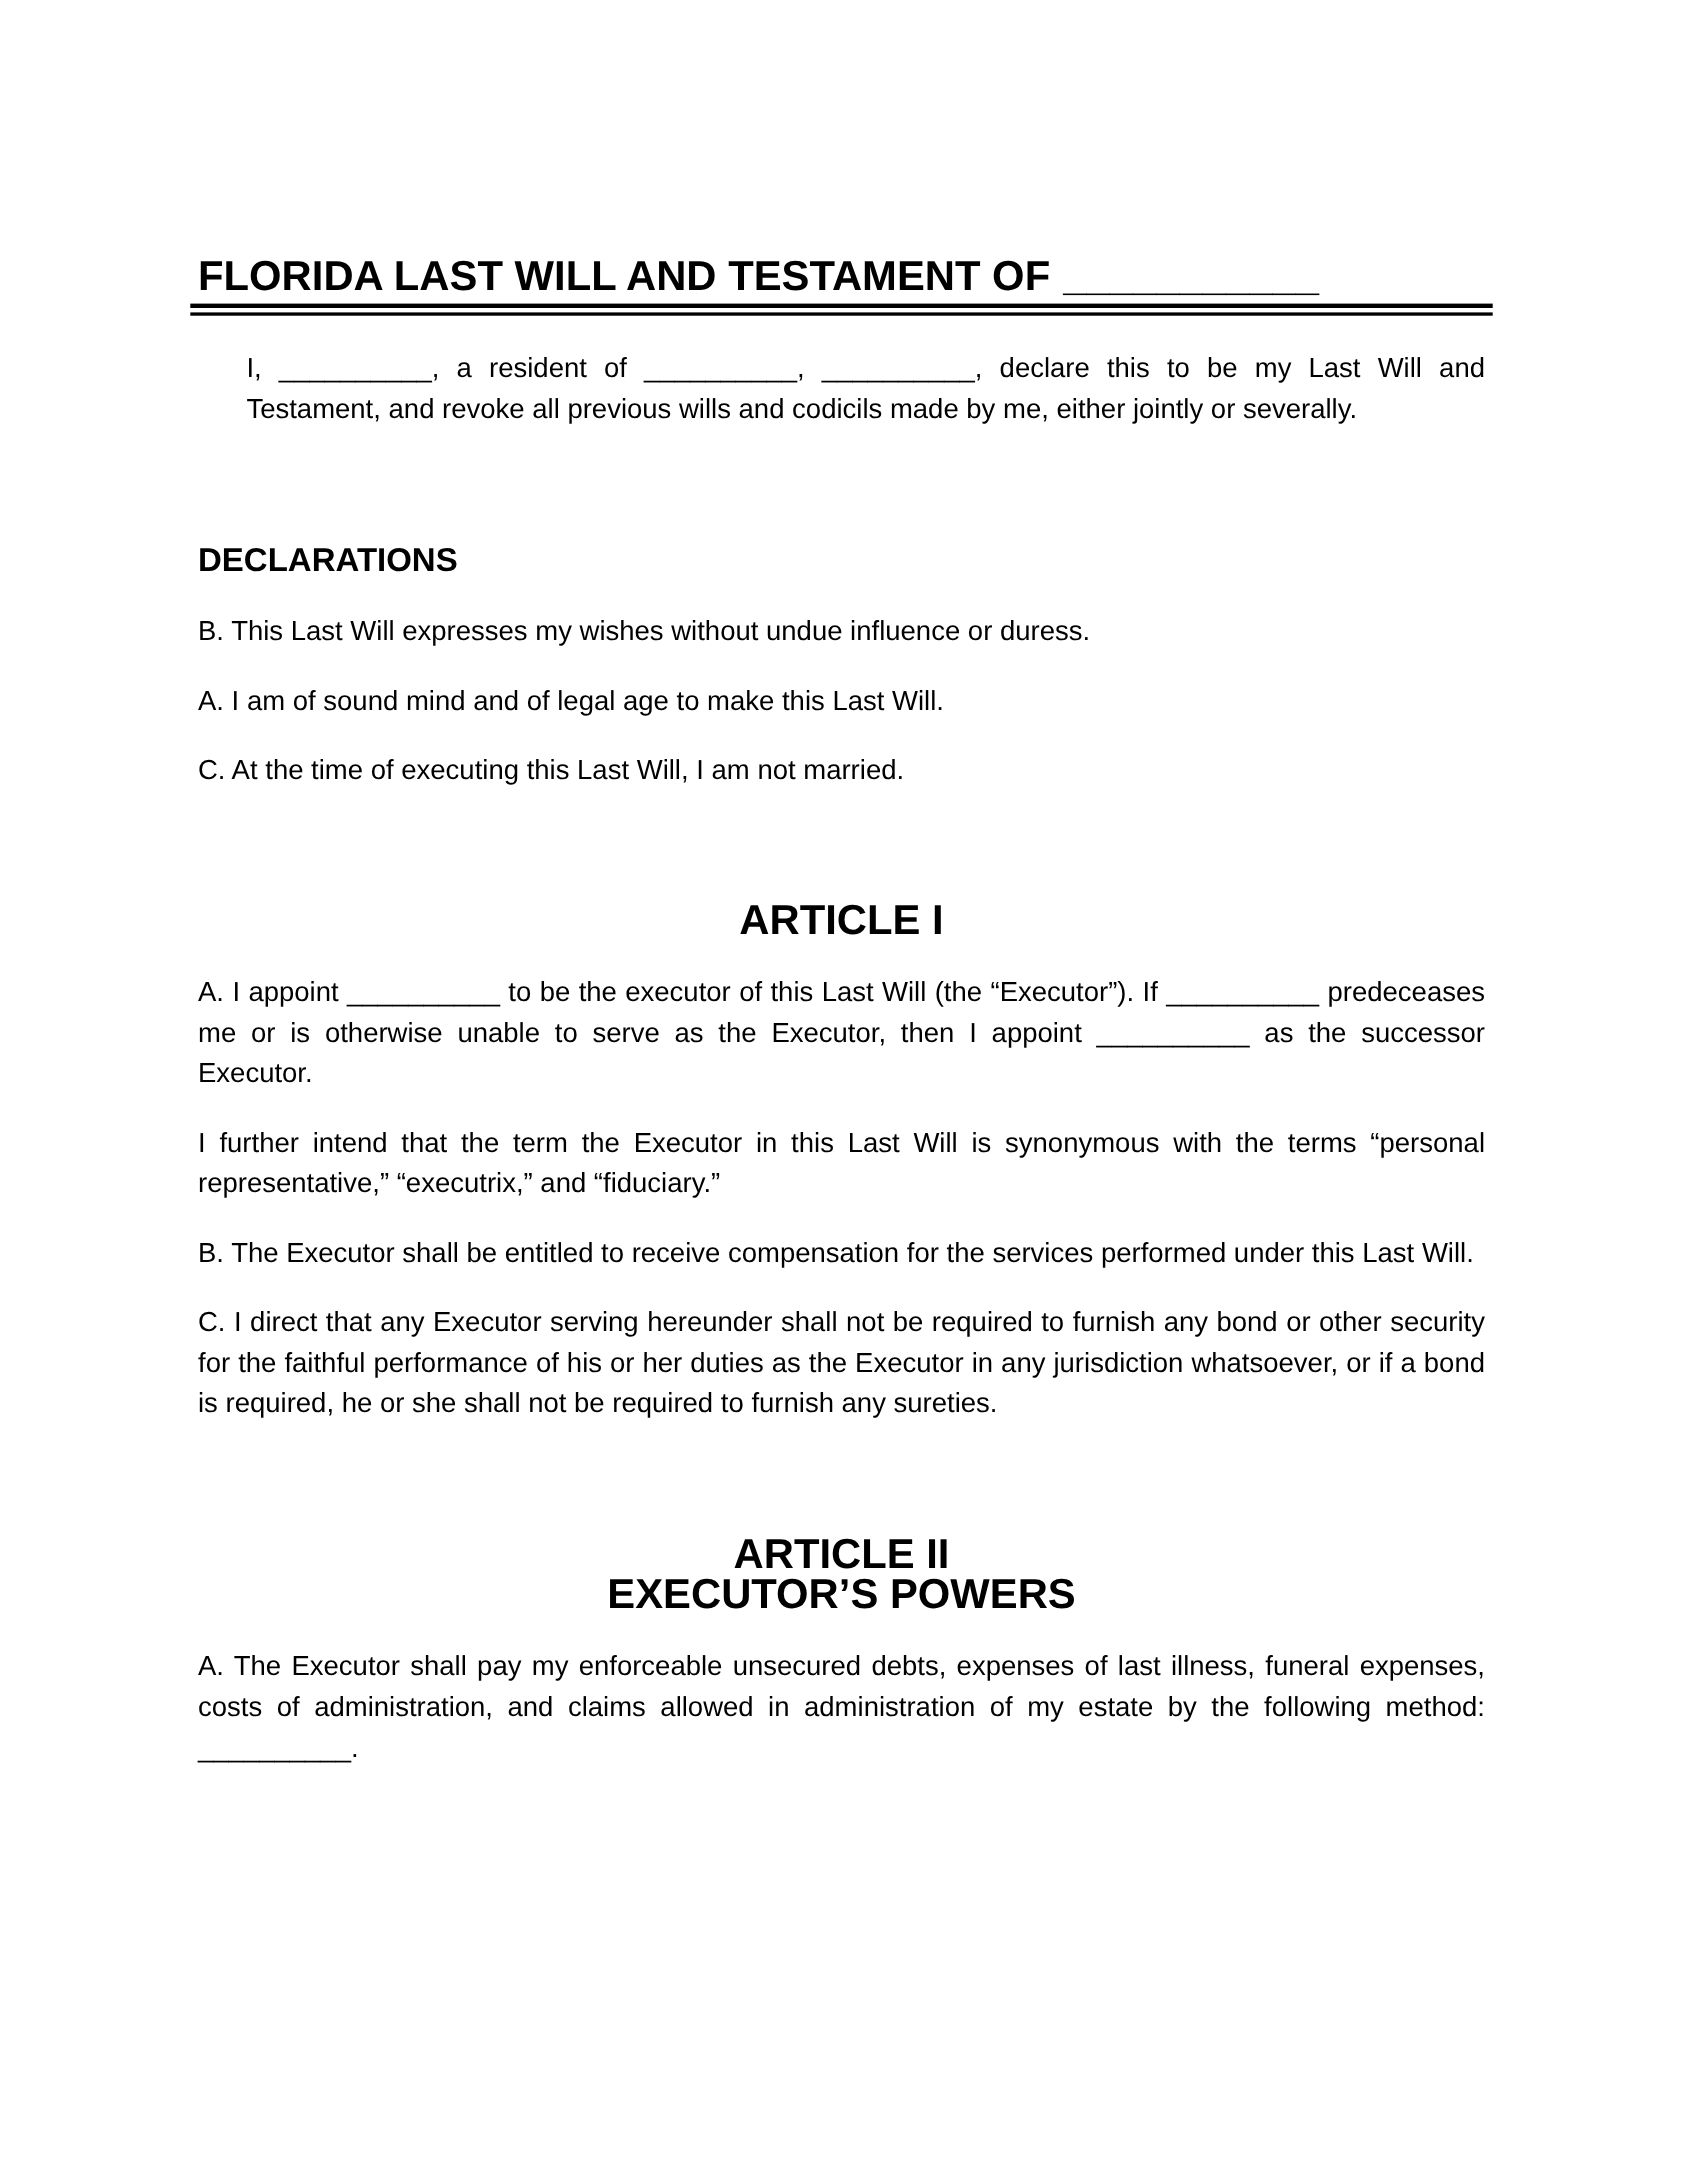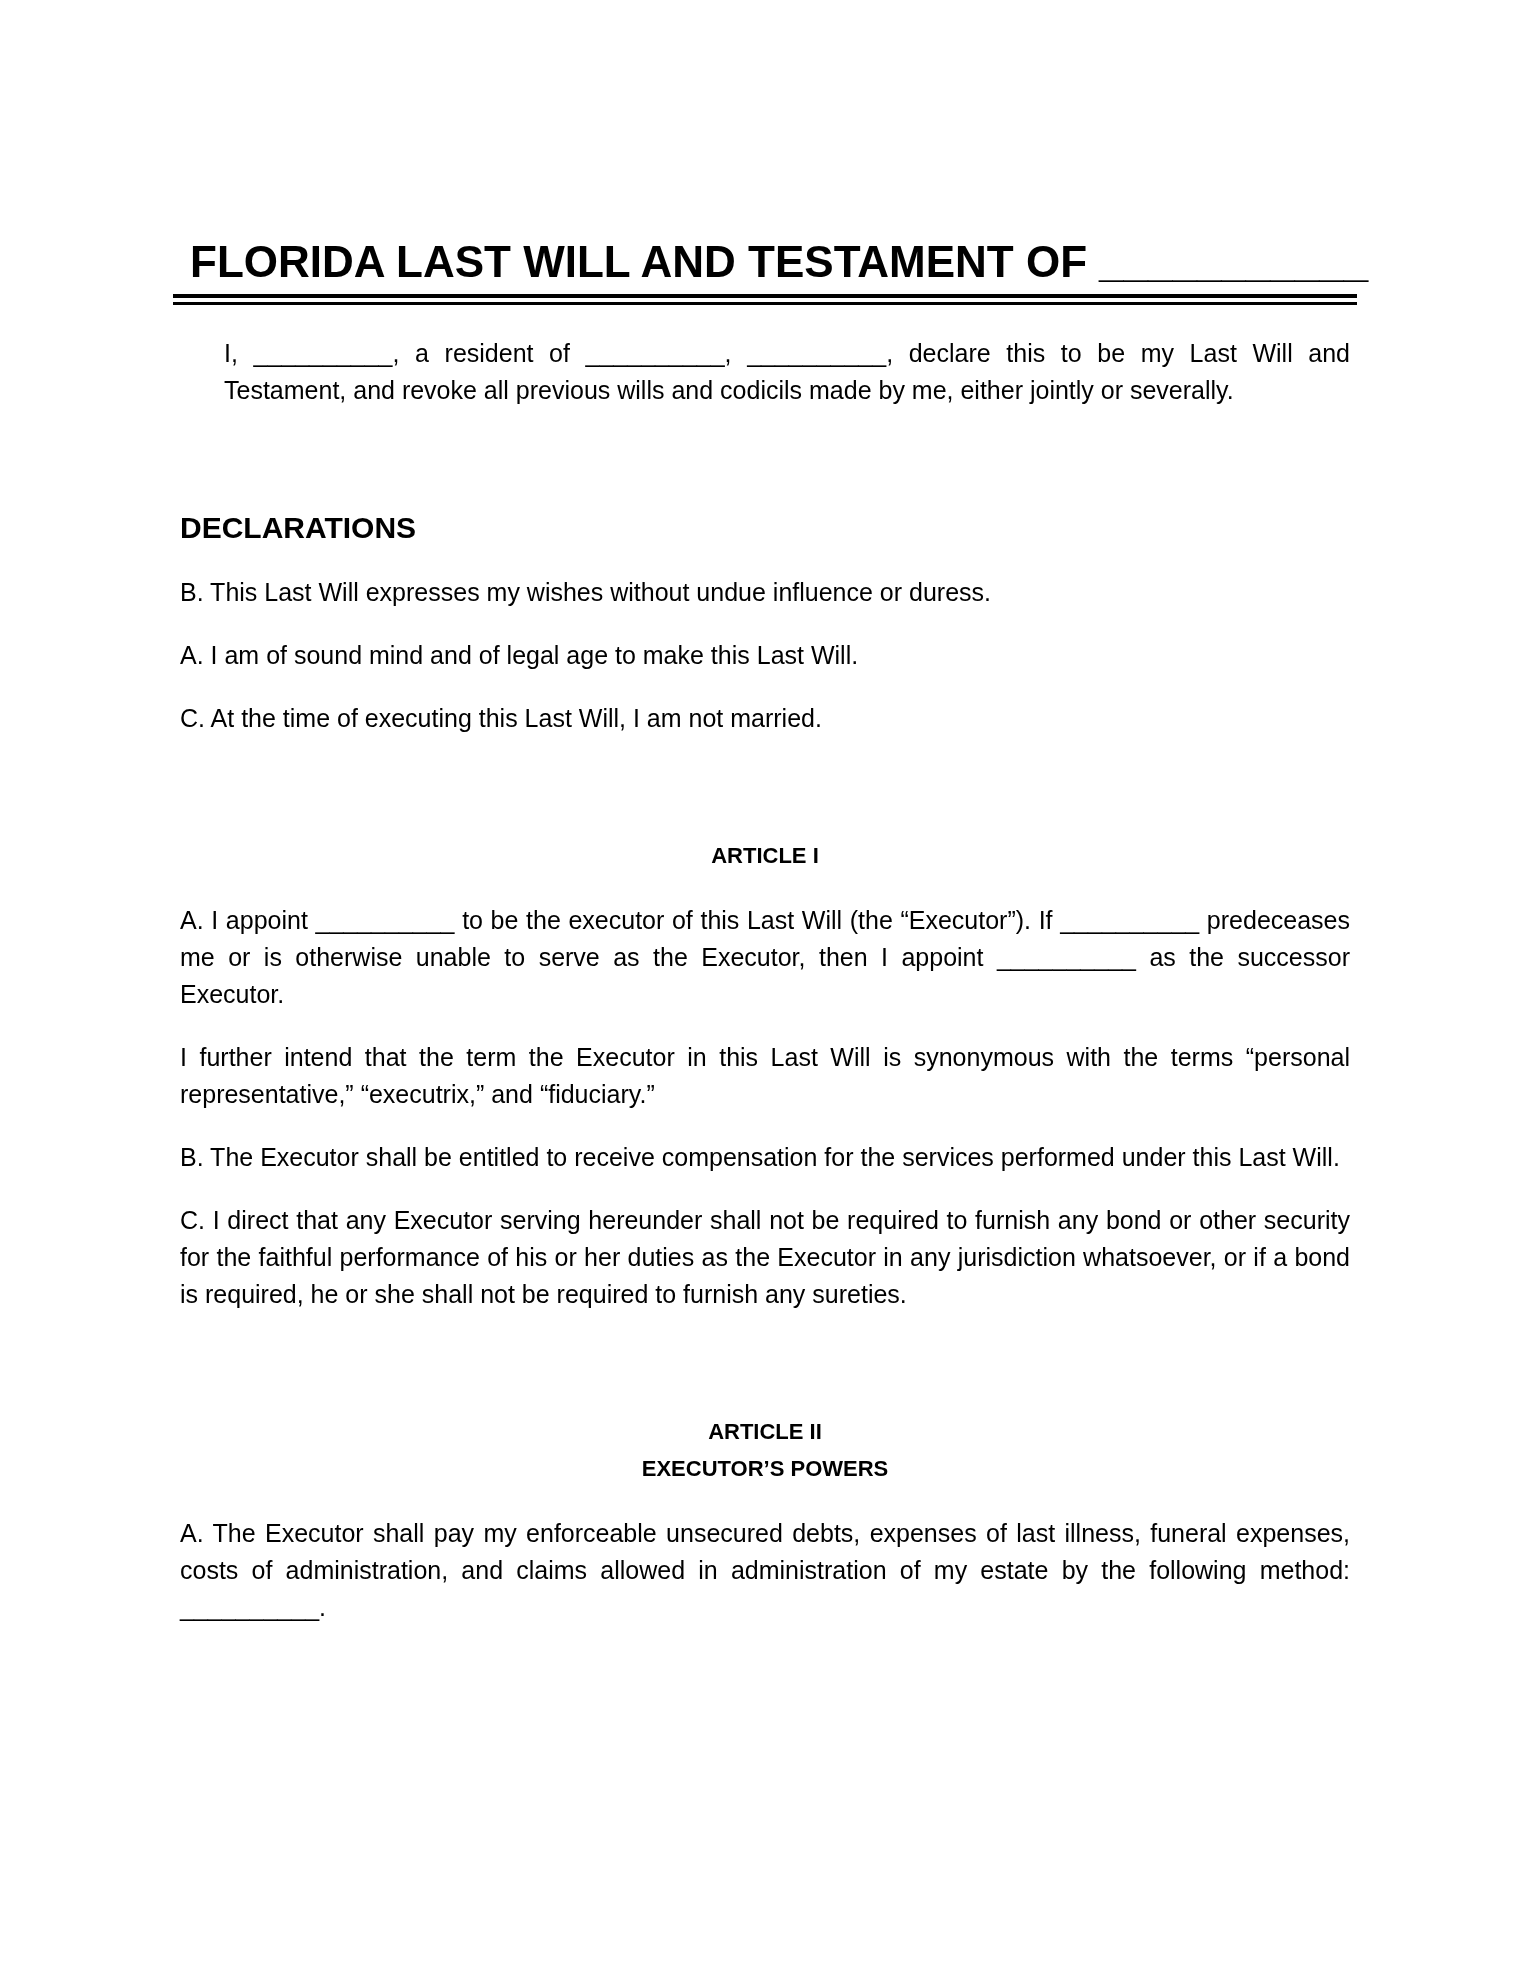--- a/index.html
+++ b/index.html
@@ -14,25 +14,24 @@
     box-sizing: border-box;
     padding: 230px 180px 0 180px;
     background: #ffffff;
     color: #000000;
     font-family: "Liberation Sans", sans-serif;
     font-size: 25px;
     line-height: 37px;
     overflow: hidden;
   }
   .doc-title {
-    margin: 10px;
-    font-size: 44px;
+    margin: 0;
+    font-size: 38px;
     line-height: 44px;
     font-weight: bold;
-    text-align: center;
     white-space: nowrap;
     letter-spacing: 0;
   }
   .doc-title .name-blank {
     margin-left: 12px;
   }
   .double-rule {
     height: 4px;
     border-top: 4px solid #000000;
     border-bottom: 3px solid #000000;
@@ -46,21 +45,21 @@
     margin-top: 30px;
     margin-left: 44px;
   }
   .section-heading {
     font-size: 30px;
     line-height: 37px;
     font-weight: bold;
     margin: 100px 0 28px 0;
   }
   .article-heading {
-    font-size: 22px;
+    font-size: 38px;
     line-height: 37px;
     font-weight: bold;
     text-align: center;
     margin: 100px 0 28px 0;
   }
   .article-heading .heading-line {
     display: block;
   }
 </style>
 </head>

